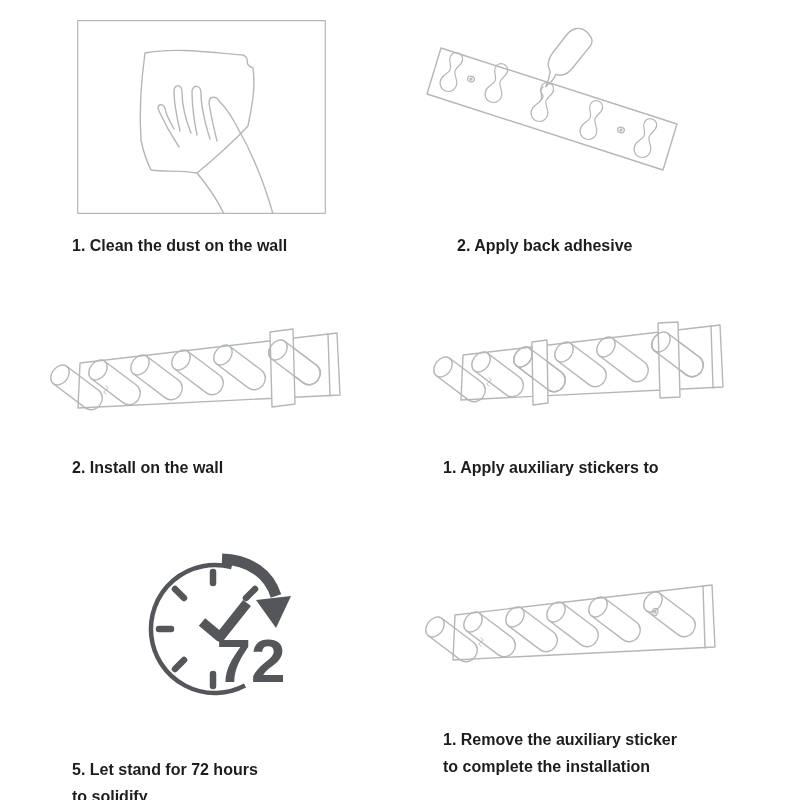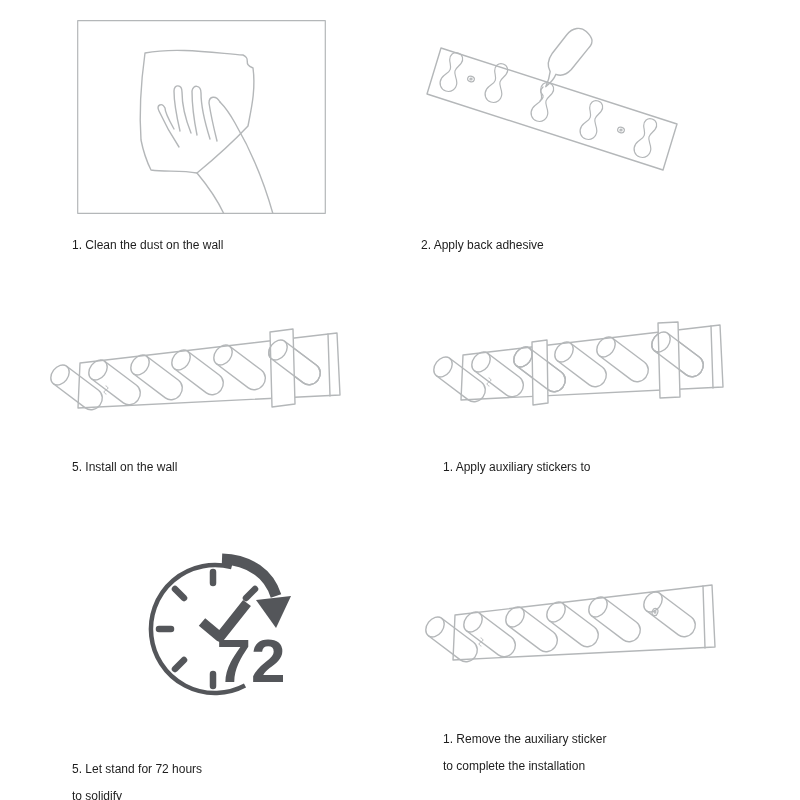--- a/index.html
+++ b/index.html
@@ -17,21 +17,21 @@
   .sticker{stroke:var(--line);fill:#ffffff;stroke-width:1.4;stroke-linejoin:round;}
   .clock-stroke{stroke:var(--clock);fill:none;}
   .clock-fill{fill:var(--clock);stroke:none;}
   .clock-num{
     fill:var(--clock);
     font-family:"Liberation Sans", sans-serif;
     font-weight:bold;font-size:62px;
   }
   .caption{
     position:absolute;color:var(--text);
-    font-size:12px;line-height:27px;letter-spacing:0px;
+    font-size:16px;line-height:27px;letter-spacing:0px;font-weight:bold;
   }
   .caption span{display:block;white-space:nowrap;}
 </style>
 </head>
 <body>
 
 <svg width="0" height="0" style="position:absolute" aria-hidden="true">
   <defs>
     <g id="hook-def">
       <ellipse cx="0" cy="0" rx="8" ry="11"></ellipse>
@@ -91,34 +91,34 @@
       <ellipse cx="216" cy="112" rx="1.1" ry="0.9"></ellipse>
     </g>
 
     <g transform="translate(140,68) rotate(-47)">
       <path class="art" d="M0,1 C6,-1 10,-3 14,-6 C16,-12 22,-16 29,-17 L52,-19
                            C62,-20 68,-14 68,-7 C68,1 66,6 58,6 L30,8
                            C23,8 18,5 16,0 C11,2 6,2 0,1 Z"></path>
     </g>
     <path class="art-thin" d="M138,69 q-4,4 -1,7 q3,3 -2,7"></path>
   </svg>
-  <div class="caption" style="left:421px;top:232px">
+  <div class="caption" style="left:457px;top:232px">
     <span>2. Apply back adhesive</span>
     <span></span>
   </div>
 </div>
 
 <div>
   <svg class="illus" style="left:40px;top:310px" width="330" height="120" viewBox="0 0 330 120">
     <use href="#rack-def" class="art"></use>
     <path class="sticker" d="M230,22 L253,19 L255,94 L232,97 Z"></path>
     <use href="#hook-def" class="art" transform="translate(238,40) rotate(37)"></use>
   </svg>
   <div class="caption" style="left:72px;top:454px">
-    <span>5. Install on the wall</span>
+    <span>2. Install on the wall</span>
     <span></span>
   </div>
 </div>
 
 <div>
   <svg class="illus" style="left:405px;top:295px" width="340" height="125" viewBox="0 0 340 125">
     <use href="#rack-def" class="art" transform="translate(18,7)"></use>
     <path class="sticker" d="M127,47 L142,45 L143,108 L128,110 Z"></path>
     <use href="#hook-def" class="art" transform="translate(118,62) rotate(37)"></use>
     <path class="sticker" d="M253,28 L273,27 L275,102 L255,103 Z"></path>

